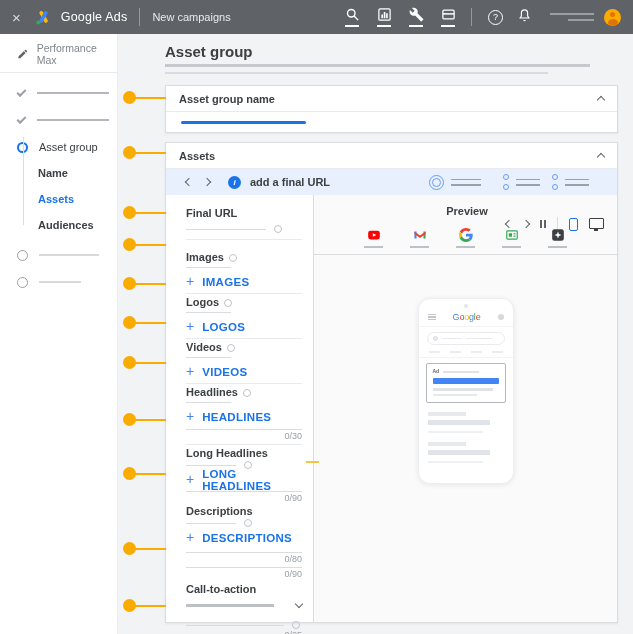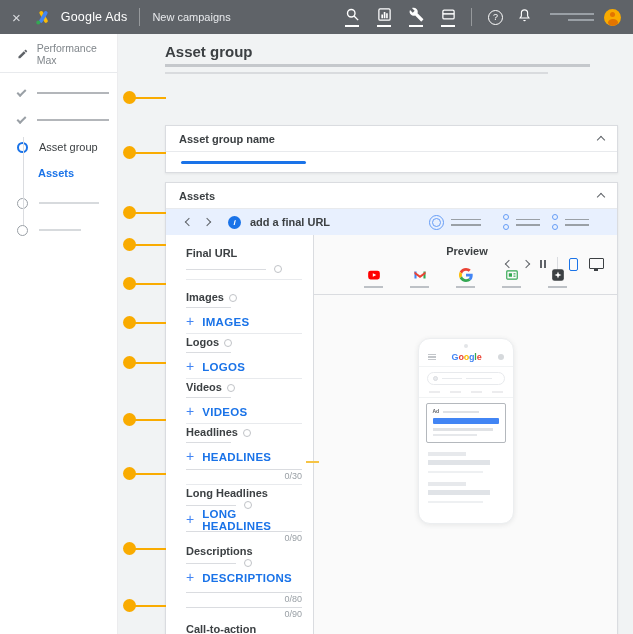--- a/index.html
+++ b/index.html
@@ -56,21 +56,21 @@
   .sb-tree { position:absolute; left:23px; top:103px; width:1px; height:88px; background:#dadce0; }
   .sb-sub { padding-left:38px; margin-top:12px; height:14px; display:flex; align-items:center; font-size:11px; font-weight:700; color:#3c4043; }
   .sb-sub.active { color:#1a73e8; }
 
   
   #main { position:absolute; top:34px; left:118px; width:515px; height:600px; background:#f1f3f4; }
   .page-title { position:absolute; left:47px; top:9px; font-size:15px; color:#3c4043; }
   .ph-line1 { position:absolute; left:47px; top:30px; width:425px; height:2.5px; background:#c5c8cc; }
   .ph-line2 { position:absolute; left:47px; top:37.5px; width:383px; height:2.5px; background:#d9dbde; }
 
-  .card { position:absolute; left:47px; width:453px; background:#fff; border:1px solid #dadce0; box-shadow:0 1px 2px rgba(60,64,67,.08);margin-top:40px; }
+  .card { position:absolute; left:47px; width:453px; background:#fff; border:1px solid #dadce0; box-shadow:0 1px 2px rgba(60,64,67,.08); }
   #card-name { top:51px; height:48px; }
   #card-assets { top:108px; height:481px; display:flex; flex-direction:column; }
   .card-header { height:26px; display:flex; align-items:center; padding:0 13px; border-bottom:1px solid #e8eaed; flex:0 0 auto; }
   .card-title { font-size:11px; font-weight:700; color:#3c4043; }
   .chev { width:6px; height:6px; border-left:1.5px solid #5f6368; border-bottom:1.5px solid #5f6368; display:inline-block; }
   .chev.up { transform:rotate(135deg); margin-left:auto; margin-top:3px; }
   .chev.down { transform:rotate(-45deg); margin-top:-2px; }
   .chev.left { transform:rotate(45deg); }
   .chev.right { transform:rotate(-135deg); }
   .name-body { display:flex; align-items:center; height:21px; padding-left:15px; }
@@ -129,21 +129,21 @@
   .tab-bar { width:19px; height:2px; background:#bdc1c6; }
   .pv-divider { height:1px; background:#dadce0; margin-top:6px; }
 
   
   .phone { width:96px; height:186px; background:#fff; border:1px solid #eceef0; border-radius:12px;
     margin:43px auto 0; box-shadow:0 1px 5px rgba(60,64,67,.10); overflow:hidden; }
   .ph-dot { width:4px; height:4px; border-radius:50%; background:#e3e5e8; margin:5px auto 0; }
   .ph-head { display:flex; align-items:center; justify-content:space-between; padding:0 9px; margin-top:4px; height:10px; }
   .burger { display:flex; flex-direction:column; gap:1.5px; }
   .burger i { width:8px; height:1.3px; background:#c3c6ca; display:block; }
-  .g-logo { font-size:9px; font-weight:700; letter-spacing:-.2px; }
+  .g-logo { font-size:9px; font-weight:400; letter-spacing:-.2px; }
   .gl-b{color:#4285F4}.gl-r{color:#EA4335}.gl-y{color:#FBBC04}.gl-g{color:#34A853}
   .ph-avatar { width:6px; height:6px; border-radius:50%; background:#d6d9dc; }
   .ph-hline { height:1px; background:#f1f3f4; margin-top:4px; }
   .ph-search { height:13px; border:1px solid #e8eaed; border-radius:7px; margin:5px 8px 0; display:flex; align-items:center; gap:4px; padding-left:5px; }
   .ph-search .mag { width:5px; height:5px; border:1px solid #dadce0; border-radius:50%; }
   .ph-search i { display:block; height:1.5px; background:#e8eaed; }
   .ph-tabs { display:flex; justify-content:space-between; margin:6px 10px 0; }
   .ph-tabs i { width:11px; height:2px; background:#ececee; display:block; }
   .ph-tabline { height:1px; background:#f1f3f4; margin-top:4px; }
   .ad-card { margin:5px 7px 0; border:1px solid #b4b8bd; border-radius:2px; padding:5px 6px 6px; }
@@ -243,21 +243,23 @@
   </div>
   <div class="sb-row">
     <i class="sb-check"></i>
     <i class="sb-bar-dark"></i>
   </div>
   <div class="sb-row">
     <i class="sb-radio-active"></i>
     <span class="sb-step-label">Asset group</span>
   </div>
   <div class="sb-tree"></div>
+  <div class="sb-sub">Name</div>
   <div class="sb-sub active">Assets</div>
+  <div class="sb-sub">Audiences</div>
 
   <div class="sb-row" style="margin-top:16px">
     <i class="sb-radio"></i>
     <i class="sb-bar-light" style="width:60px"></i>
   </div>
   <div class="sb-row">
     <i class="sb-radio"></i>
     <i class="sb-bar-light" style="width:42px"></i>
   </div>
 </nav>

